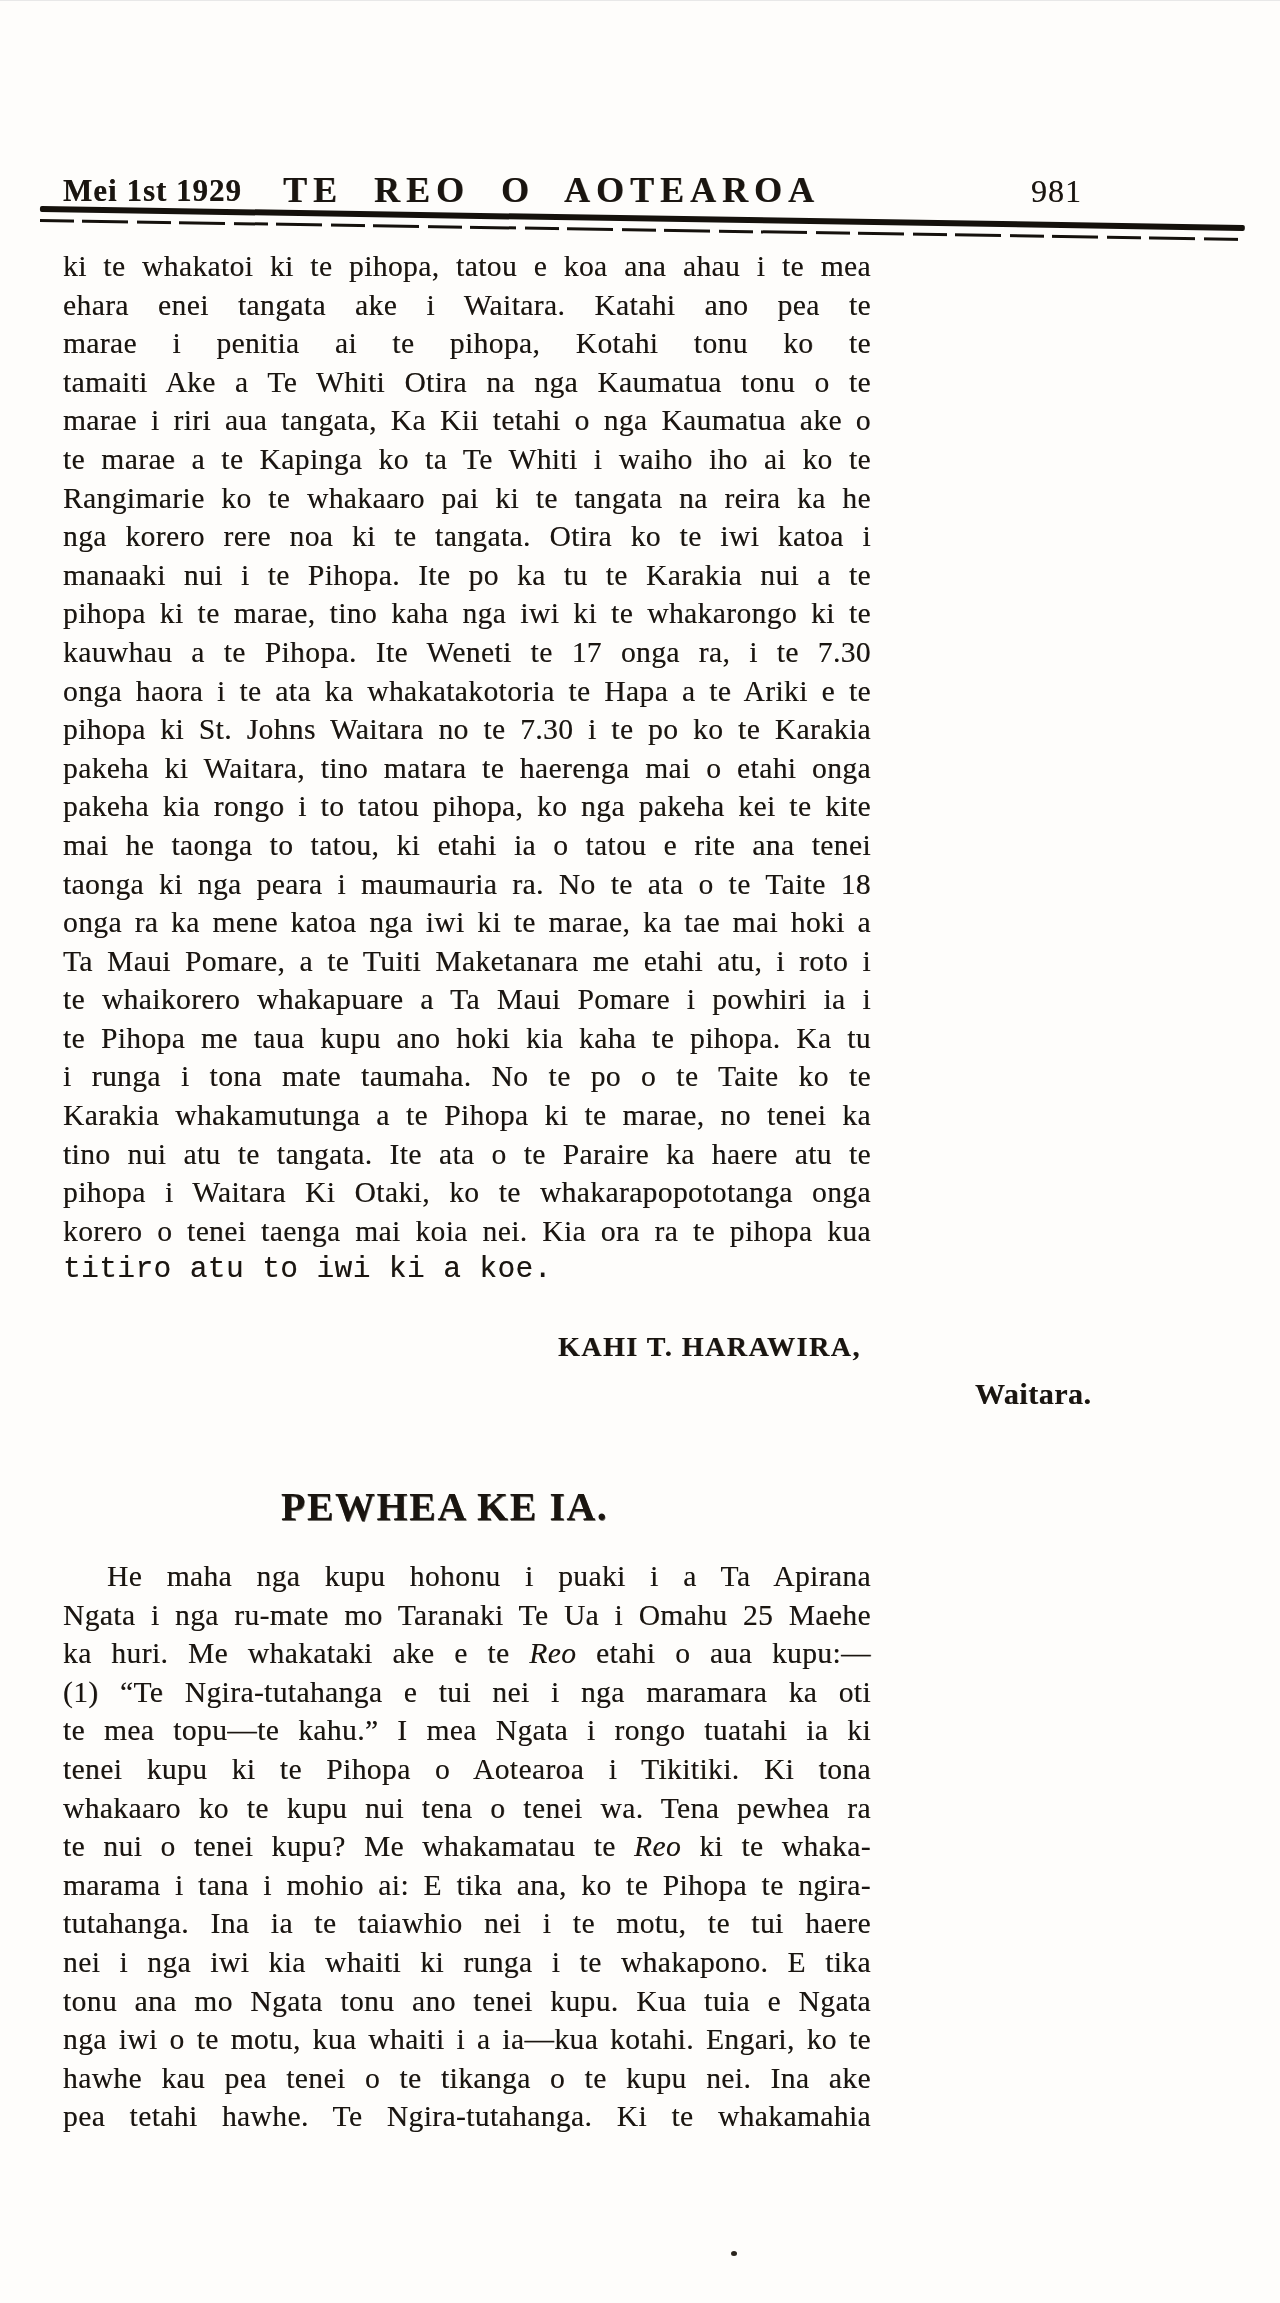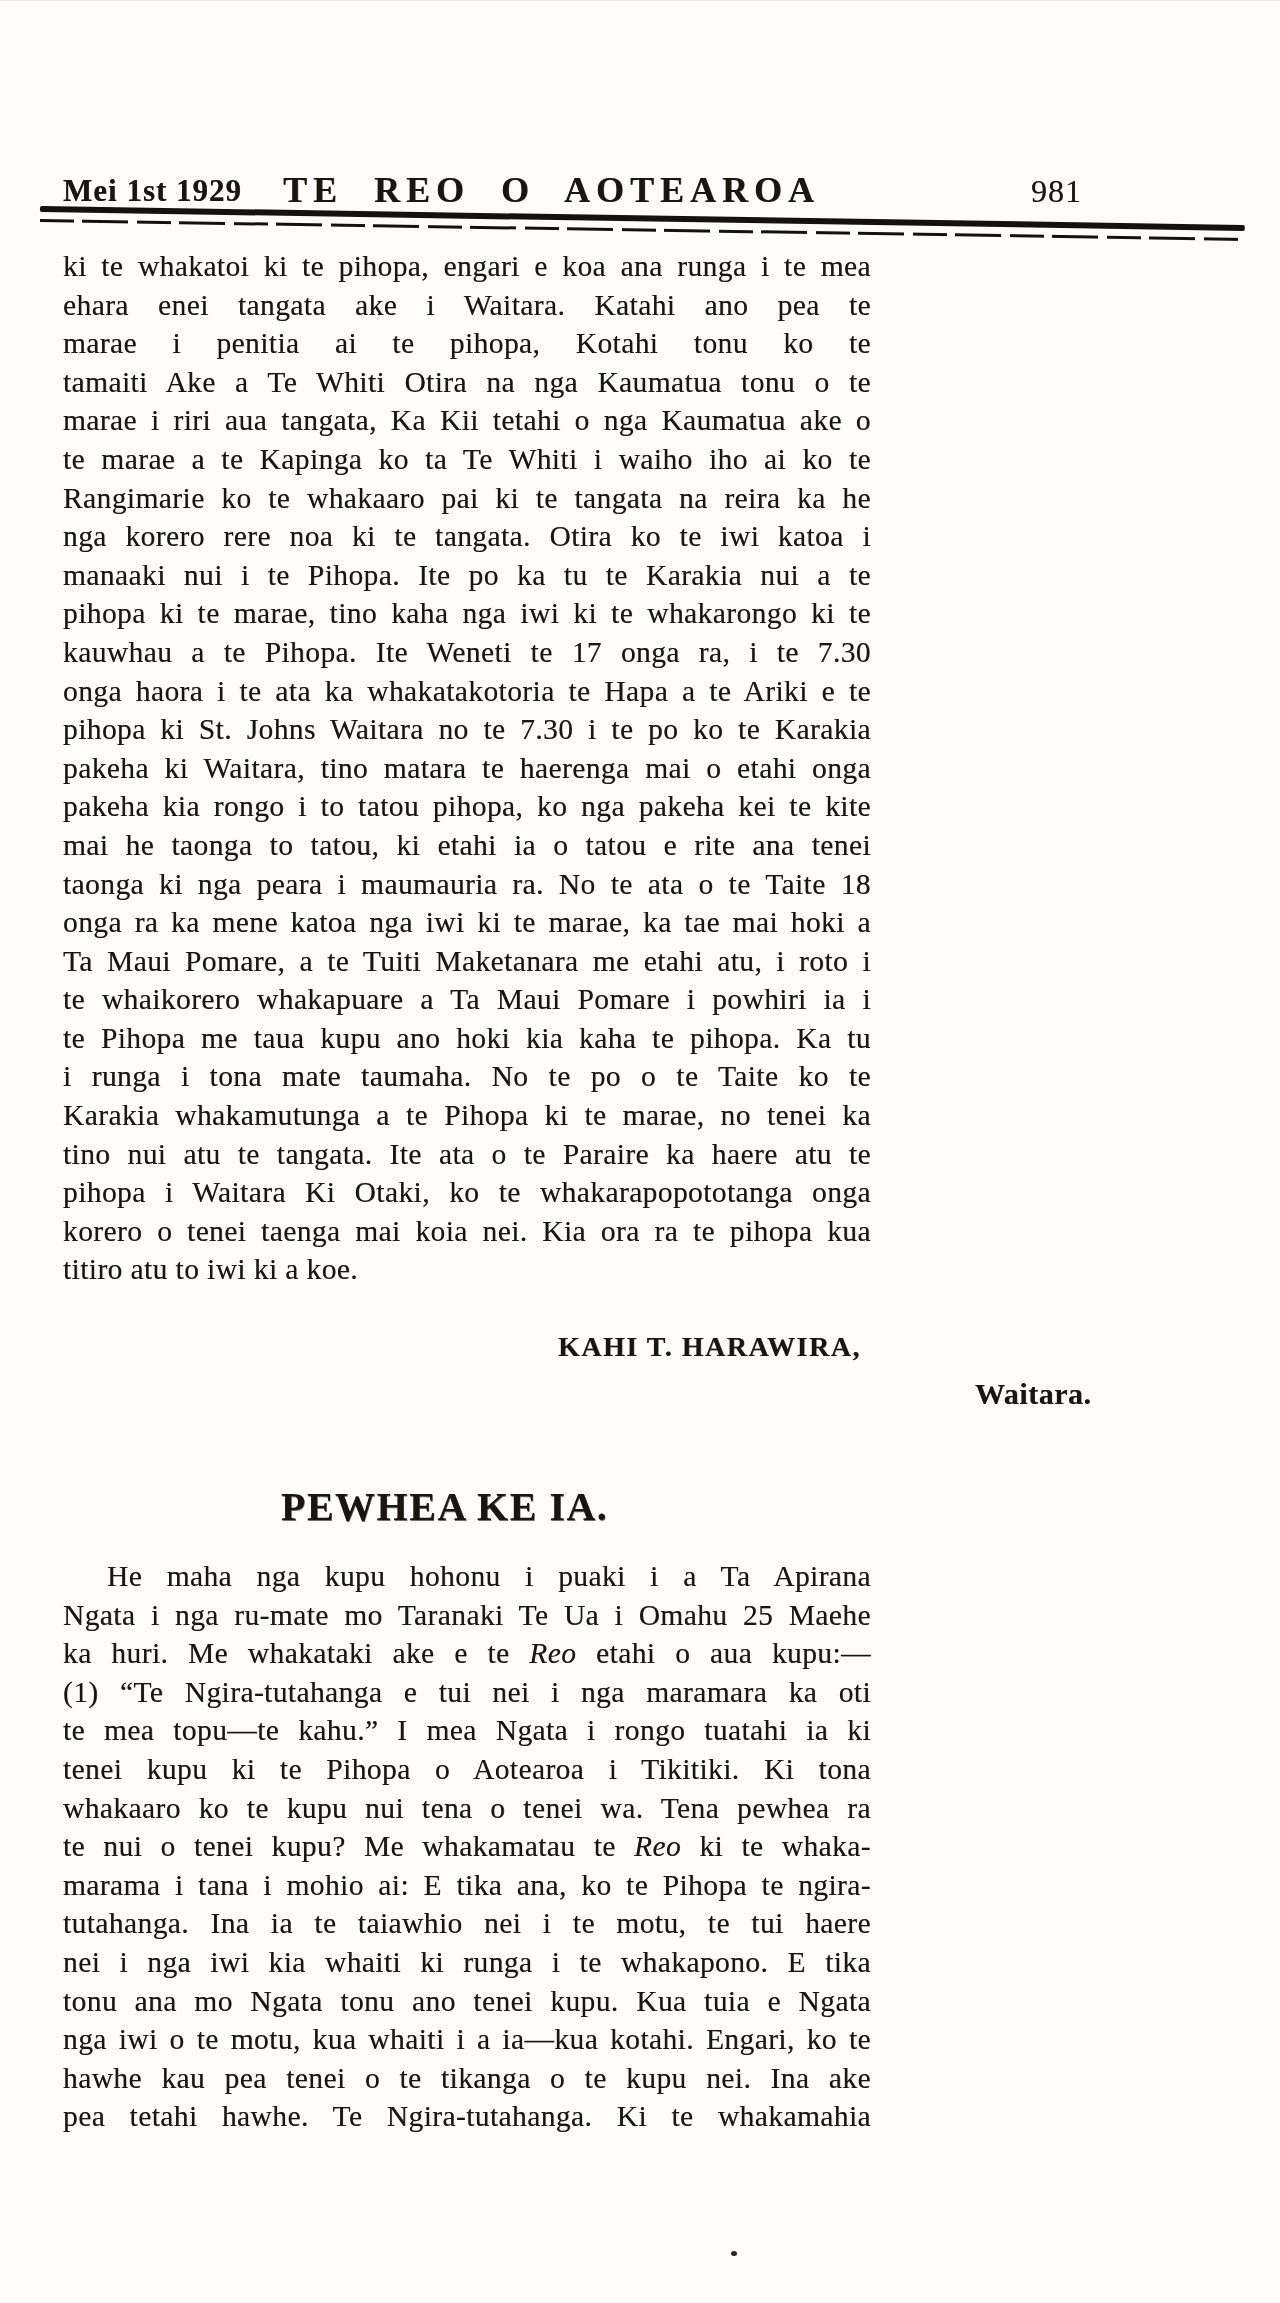--- a/index.html
+++ b/index.html
@@ -49,21 +49,21 @@
     position:absolute;left:63px;width:808px;
     font-size:29.5px;line-height:38.6px;
     letter-spacing:0.4px;
     text-shadow:0.3px 0.3px 0 rgba(22,17,11,.5);
   }
   .article .line{
     text-align:justify;
     text-align-last:justify;
     white-space:normal;
   }
-  .article .line.no-just{text-align:center;text-align-last:left;}
+  .article .line.no-just{text-align:center;text-align-last:left;font-family:Liberation Mono, monospace;}
   #article1{top:246px;}
   #article2{top:1556px;}
   #article2 .line:first-child{text-indent:44px;}
   
   .signature-name{
     position:absolute;top:1330px;left:558px;
     font-size:28px;font-weight:bold;letter-spacing:1.5px;
     text-shadow:0.4px 0.4px 0 rgba(20,16,10,.55);
     white-space:nowrap;
   }
@@ -100,21 +100,21 @@
     <span class="header-page">981</span>
   </div>
 
   <div class="rule-wrap">
     <div class="rule-thick"></div>
     <div class="rule-thin"></div>
   </div>
 
   <div class="article" id="article1">
     <div>
-        <div class="line">ki te whakatoi ki te pihopa, engari e koa ana runga i te mea</div>
+        <div class="line">ki te whakatoi ki te pihopa, tatou e koa ana ahau i te mea</div>
         <div class="line">ehara enei tangata ake i Waitara. Katahi ano pea te</div>
         <div class="line">marae i penitia ai te pihopa, Kotahi tonu ko te</div>
         <div class="line">tamaiti Ake a Te Whiti Otira na nga Kaumatua tonu o te</div>
         <div class="line">marae i riri aua tangata, Ka Kii tetahi o nga Kaumatua ake o</div>
         <div class="line">te marae a te Kapinga ko ta Te Whiti i waiho iho ai ko te</div>
         <div class="line">Rangimarie ko te whakaaro pai ki te tangata na reira ka he</div>
         <div class="line">nga korero rere noa ki te tangata. Otira ko te iwi katoa i</div>
         <div class="line">manaaki nui i te Pihopa. Ite po ka tu te Karakia nui a te</div>
         <div class="line">pihopa ki te marae, tino kaha nga iwi ki te whakarongo ki te</div>
         <div class="line">kauwhau a te Pihopa. Ite Weneti te 17 onga ra, i te 7.30</div>

